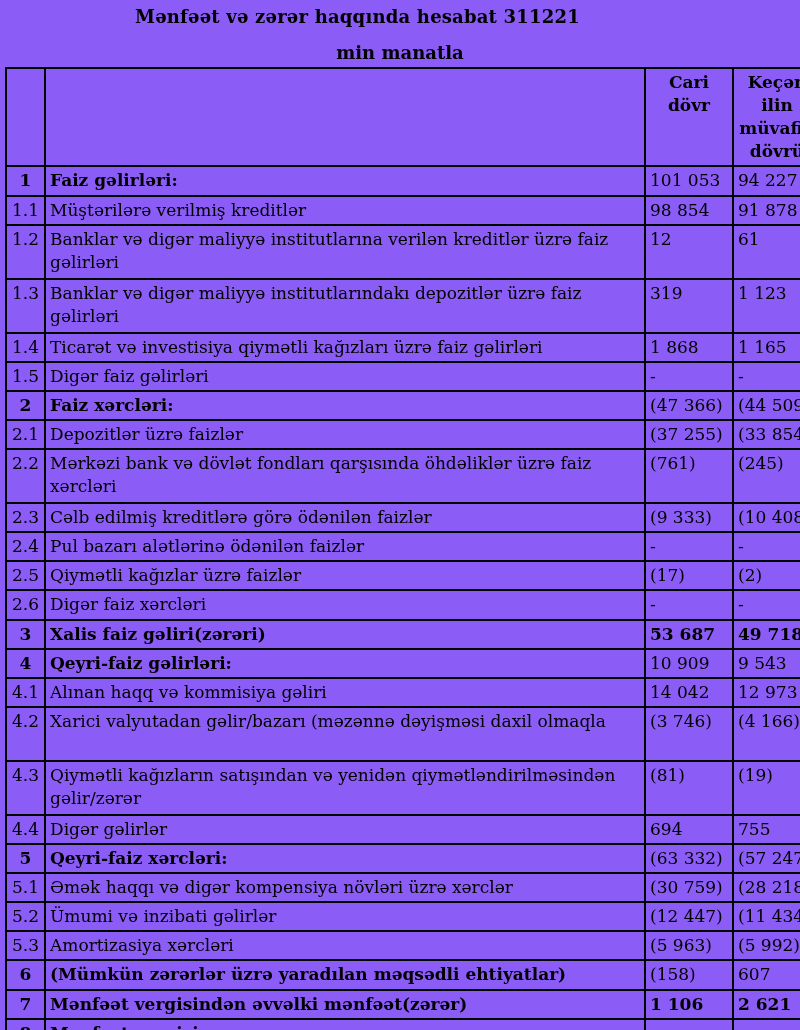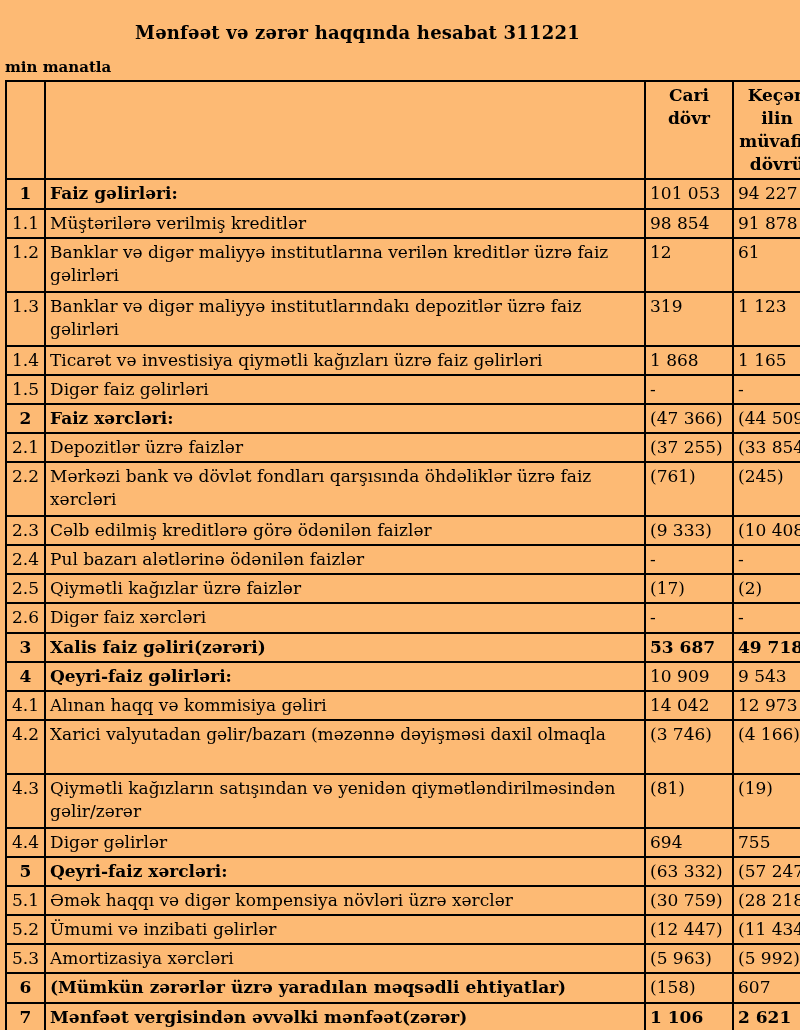--- a/index.html
+++ b/index.html
@@ -5,34 +5,34 @@
   * { margin: 0; padding: 0; box-sizing: border-box; }
   html, body {
     width: 800px;
     background: #ffffff;
     color: #000000;
     font-family: "DejaVu Serif", serif;
   }
   .page {
     width: 800px;
     height: 1030px;
-    padding: 20px 5px 0 5px;
-    background: #fdba74;
+    padding: 4px 5px 0 5px;
+    background: #8b5cf6;
   }
   .title {
     font-size: 18px;
     font-weight: bold;
     text-align: center;
     margin: 2px 85px 0 0;
     letter-spacing: 0.2px;
   }
   .unit-note {
-    font-size: 15px;
+    font-size: 18px;
     font-weight: bold;
-    text-align: left;
+    text-align: center;
     margin: 15px 0 4px 0;
   }
   table.report-table {
     border-collapse: collapse;
     width: 790px;
     table-layout: fixed;
   }
   .report-table th,
   .report-table td {
     border: 2px solid #000000;

